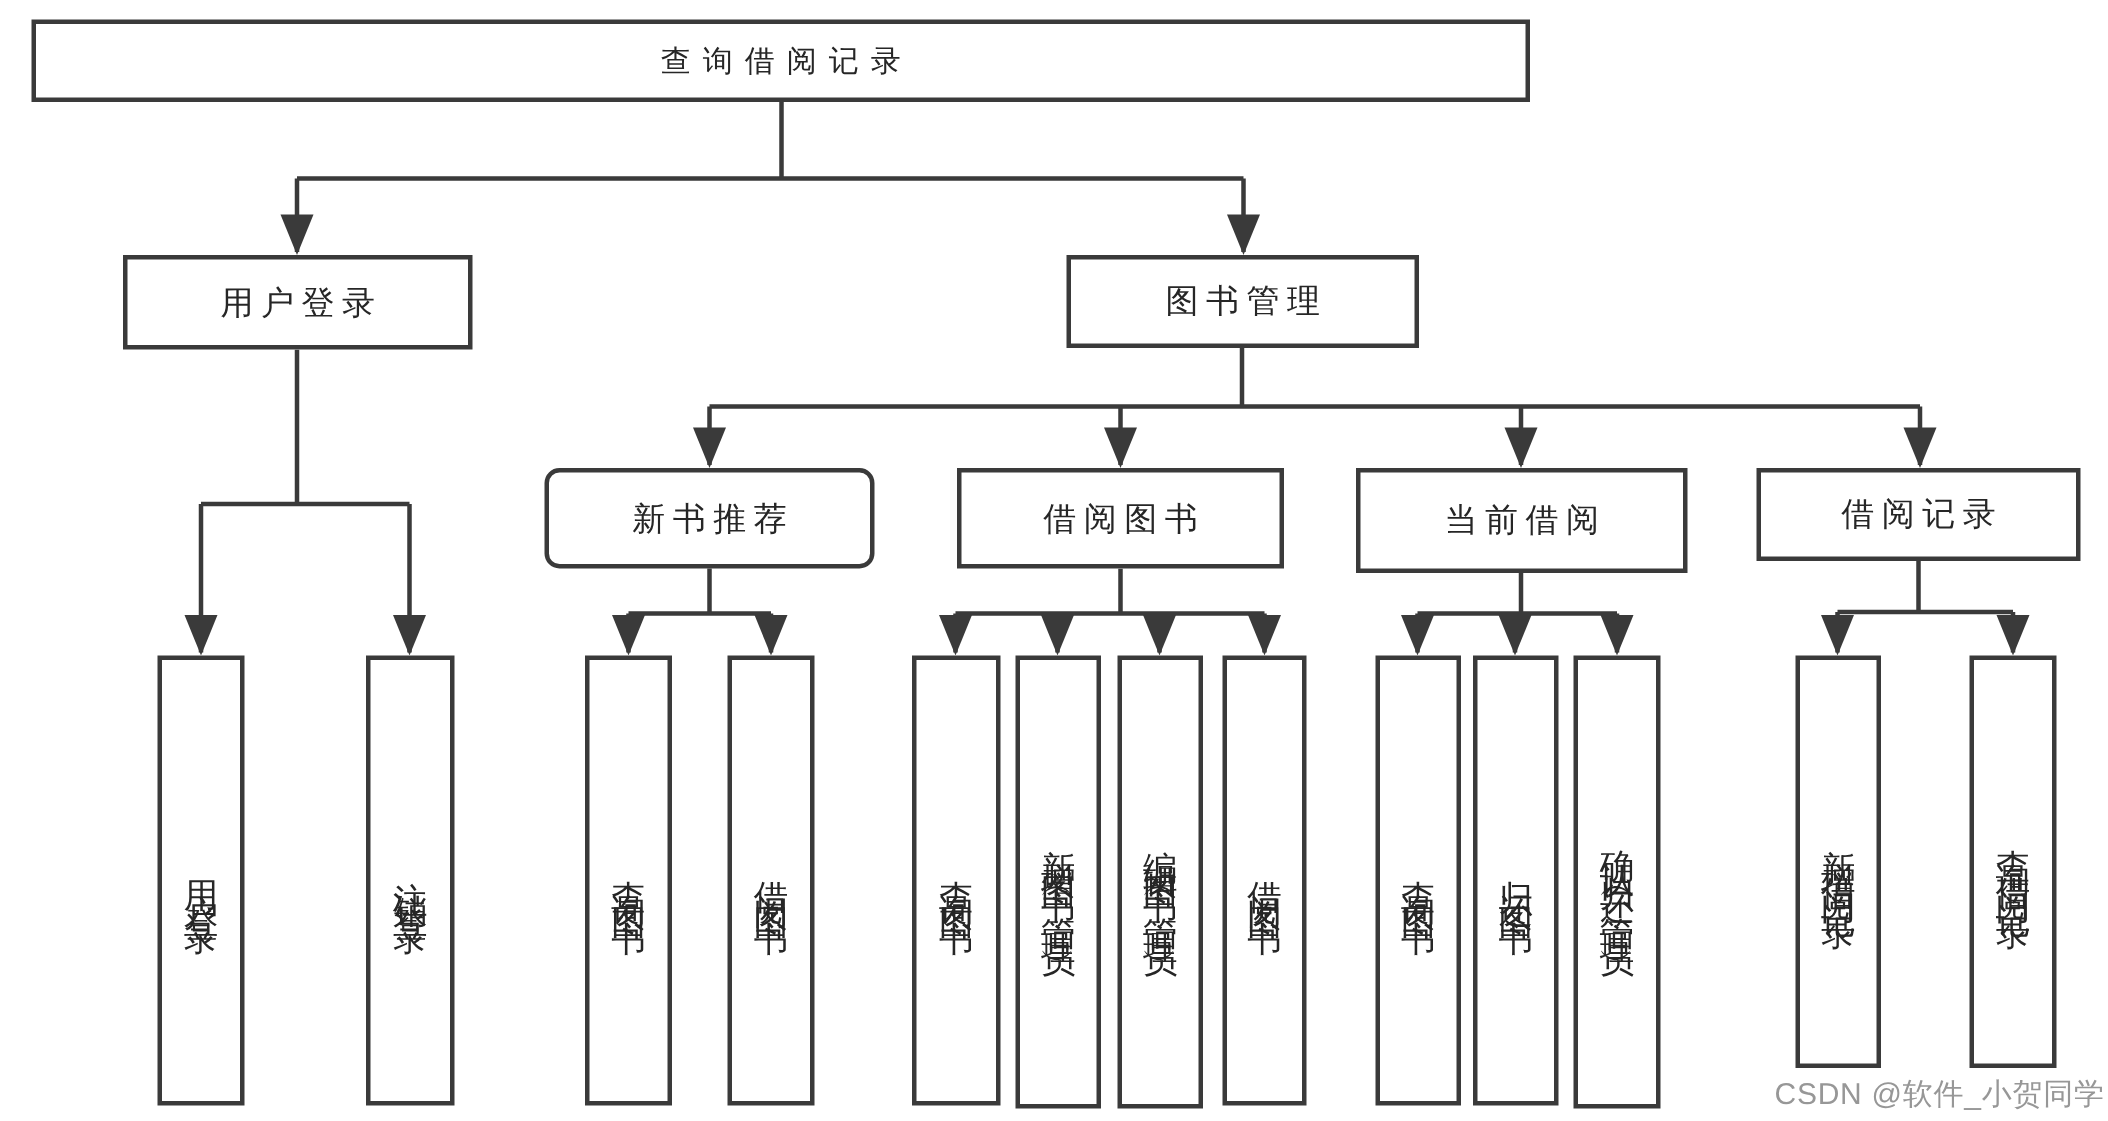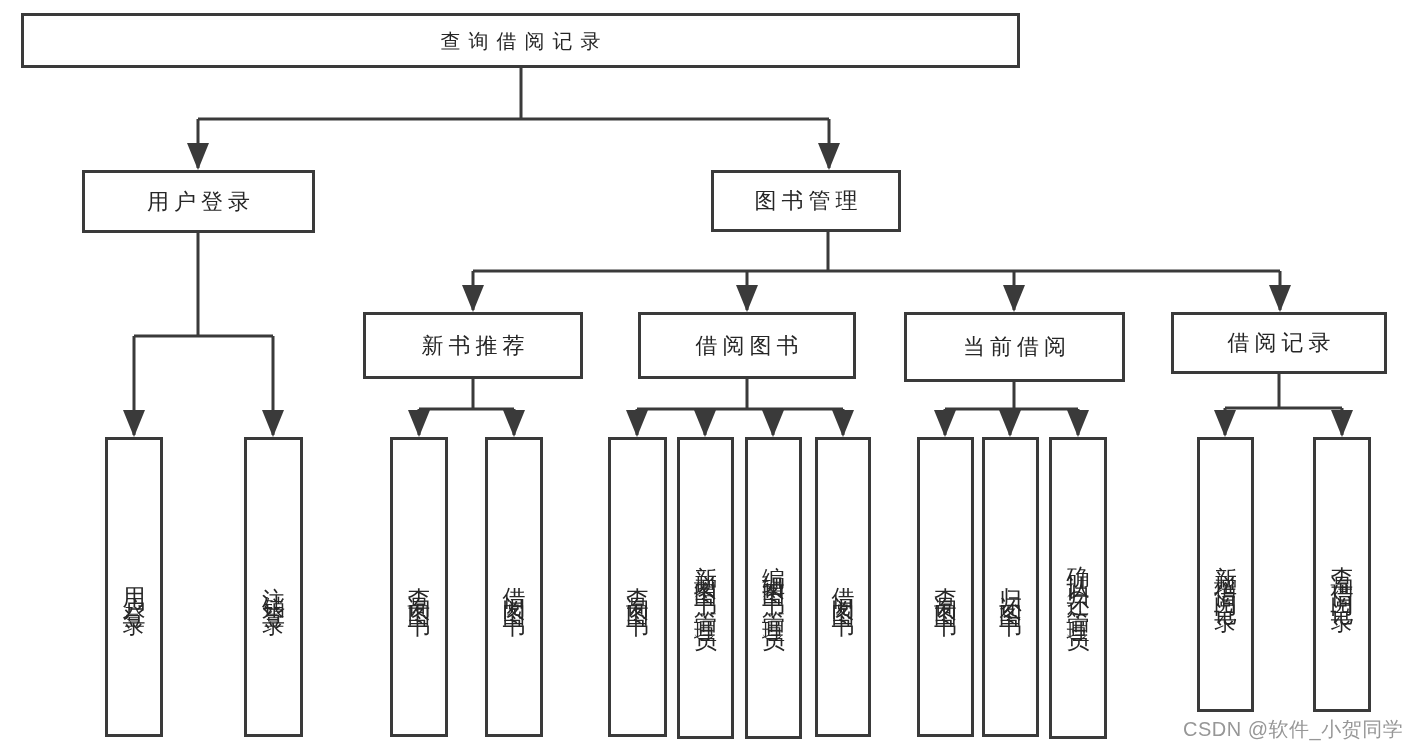--- a/index.html
+++ b/index.html
@@ -33,22 +33,22 @@
     writing-mode:vertical-rl;
     text-orientation:mixed;
     font-size:23px;
     letter-spacing:9px;
     white-space:nowrap;
     line-height:1;
   }
   
   .n-root{left:21px;top:13px;width:999px;height:55px;}
   .n-user-login{left:82px;top:170px;width:233px;height:63px;}
-  .n-book-mgmt{left:711px;top:170px;width:190px;height:62px;text-align:center;}
-  .n-new-books{left:363px;top:312px;width:220px;height:67px;}
+  .n-book-mgmt{left:711px;top:170px;width:235px;height:62px;text-align:center;}
+  .n-new-books{left:363px;top:312px;width:220px;height:67px;border-radius:10px;}
   .n-book-borrow{left:638px;top:312px;width:218px;height:67px;}
   .n-current-borrow{left:904px;top:312px;width:221px;height:70px;}
   .n-borrow-records{left:1171px;top:312px;width:216px;height:62px;}
   .n-leaf-user-login{left:105px;top:437px;width:58px;height:300px;}
   .n-leaf-logout{left:244px;top:437px;width:59px;height:300px;}
   .n-nb-query{left:390px;top:437px;width:58px;height:300px;}
   .n-nb-borrow{left:485px;top:437px;width:58px;height:300px;}
   .n-bb-query{left:608px;top:437px;width:59px;height:300px;}
   .n-bb-add{left:677px;top:437px;width:57px;height:302px;}
   .n-bb-edit{left:745px;top:437px;width:57px;height:302px;}

